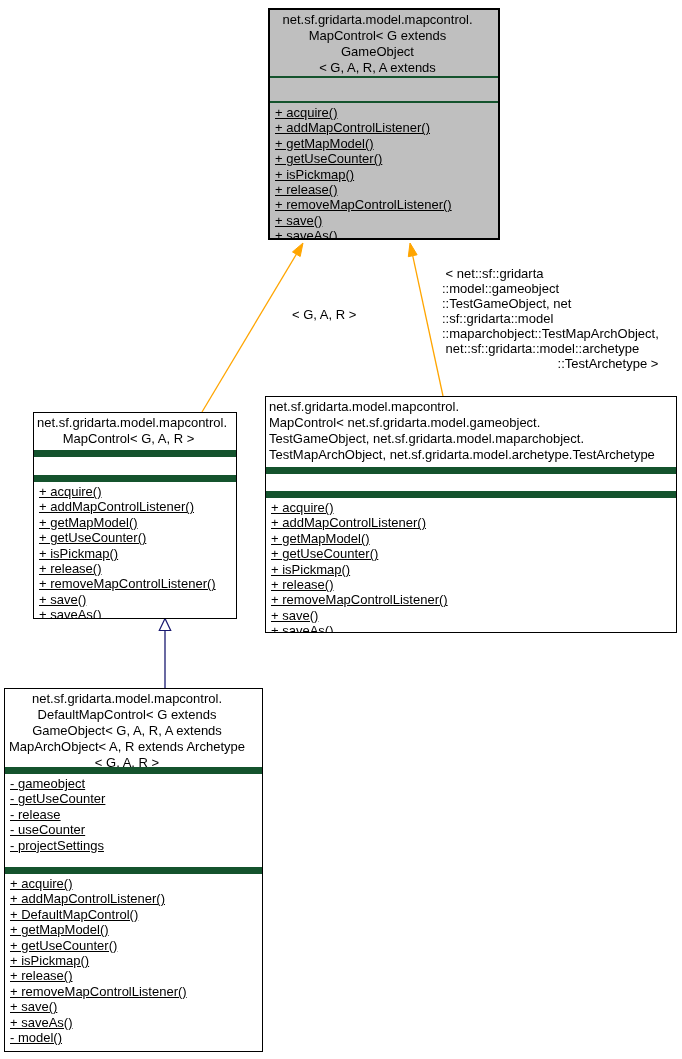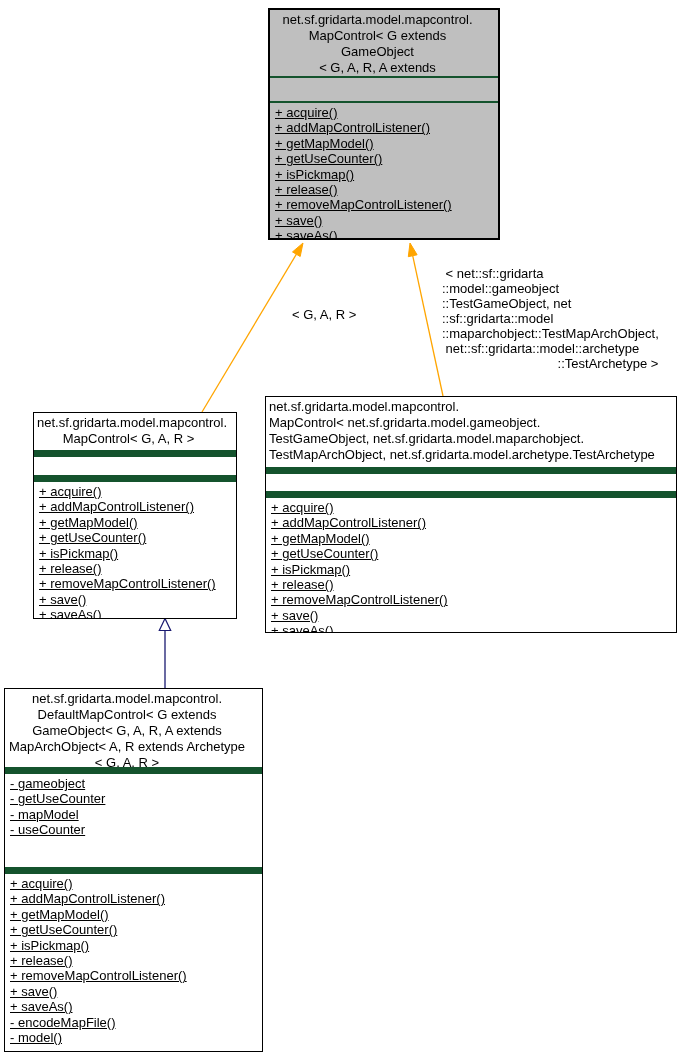--- a/index.html
+++ b/index.html
@@ -106,34 +106,35 @@
 
 <div class="node" style="left:4px; top:688px; width:259px; height:364px;">
   <div class="sec title" style="height:78px;">net.sf.gridarta.model.mapcontrol.
 DefaultMapControl&lt; G extends
 GameObject&lt; G, A, R, A extends
 MapArchObject&lt; A, R extends Archetype
 &lt; G, A, R &gt;</div>
   <div class="sec members" style="height:100px;">
       <div class="member">- gameobject</div>
       <div class="member">- getUseCounter</div>
-      <div class="member">- mapModel</div>
+      <div class="member">- release</div>
       <div class="member">- useCounter</div>
+      <div class="member">- projectSettings</div>
     </div>
   <div class="sec grow members">
       <div class="member">+ acquire()</div>
       <div class="member">+ addMapControlListener()</div>
+      <div class="member">+ DefaultMapControl()</div>
       <div class="member">+ getMapModel()</div>
       <div class="member">+ getUseCounter()</div>
       <div class="member">+ isPickmap()</div>
       <div class="member">+ release()</div>
       <div class="member">+ removeMapControlListener()</div>
       <div class="member">+ save()</div>
       <div class="member">+ saveAs()</div>
-      <div class="member">- encodeMapFile()</div>
       <div class="member">- model()</div>
     </div>
 </div>
 
 <div class="edge-label" style="left:292px; top:307px;">&lt; G, A, R &gt;</div>
 <div class="edge-label pre" style="left:442px; top:266px;"> &lt; net::sf::gridarta
 ::model::gameobject
 ::TestGameObject, net
 ::sf::gridarta::model
 ::maparchobject::TestMapArchObject,

